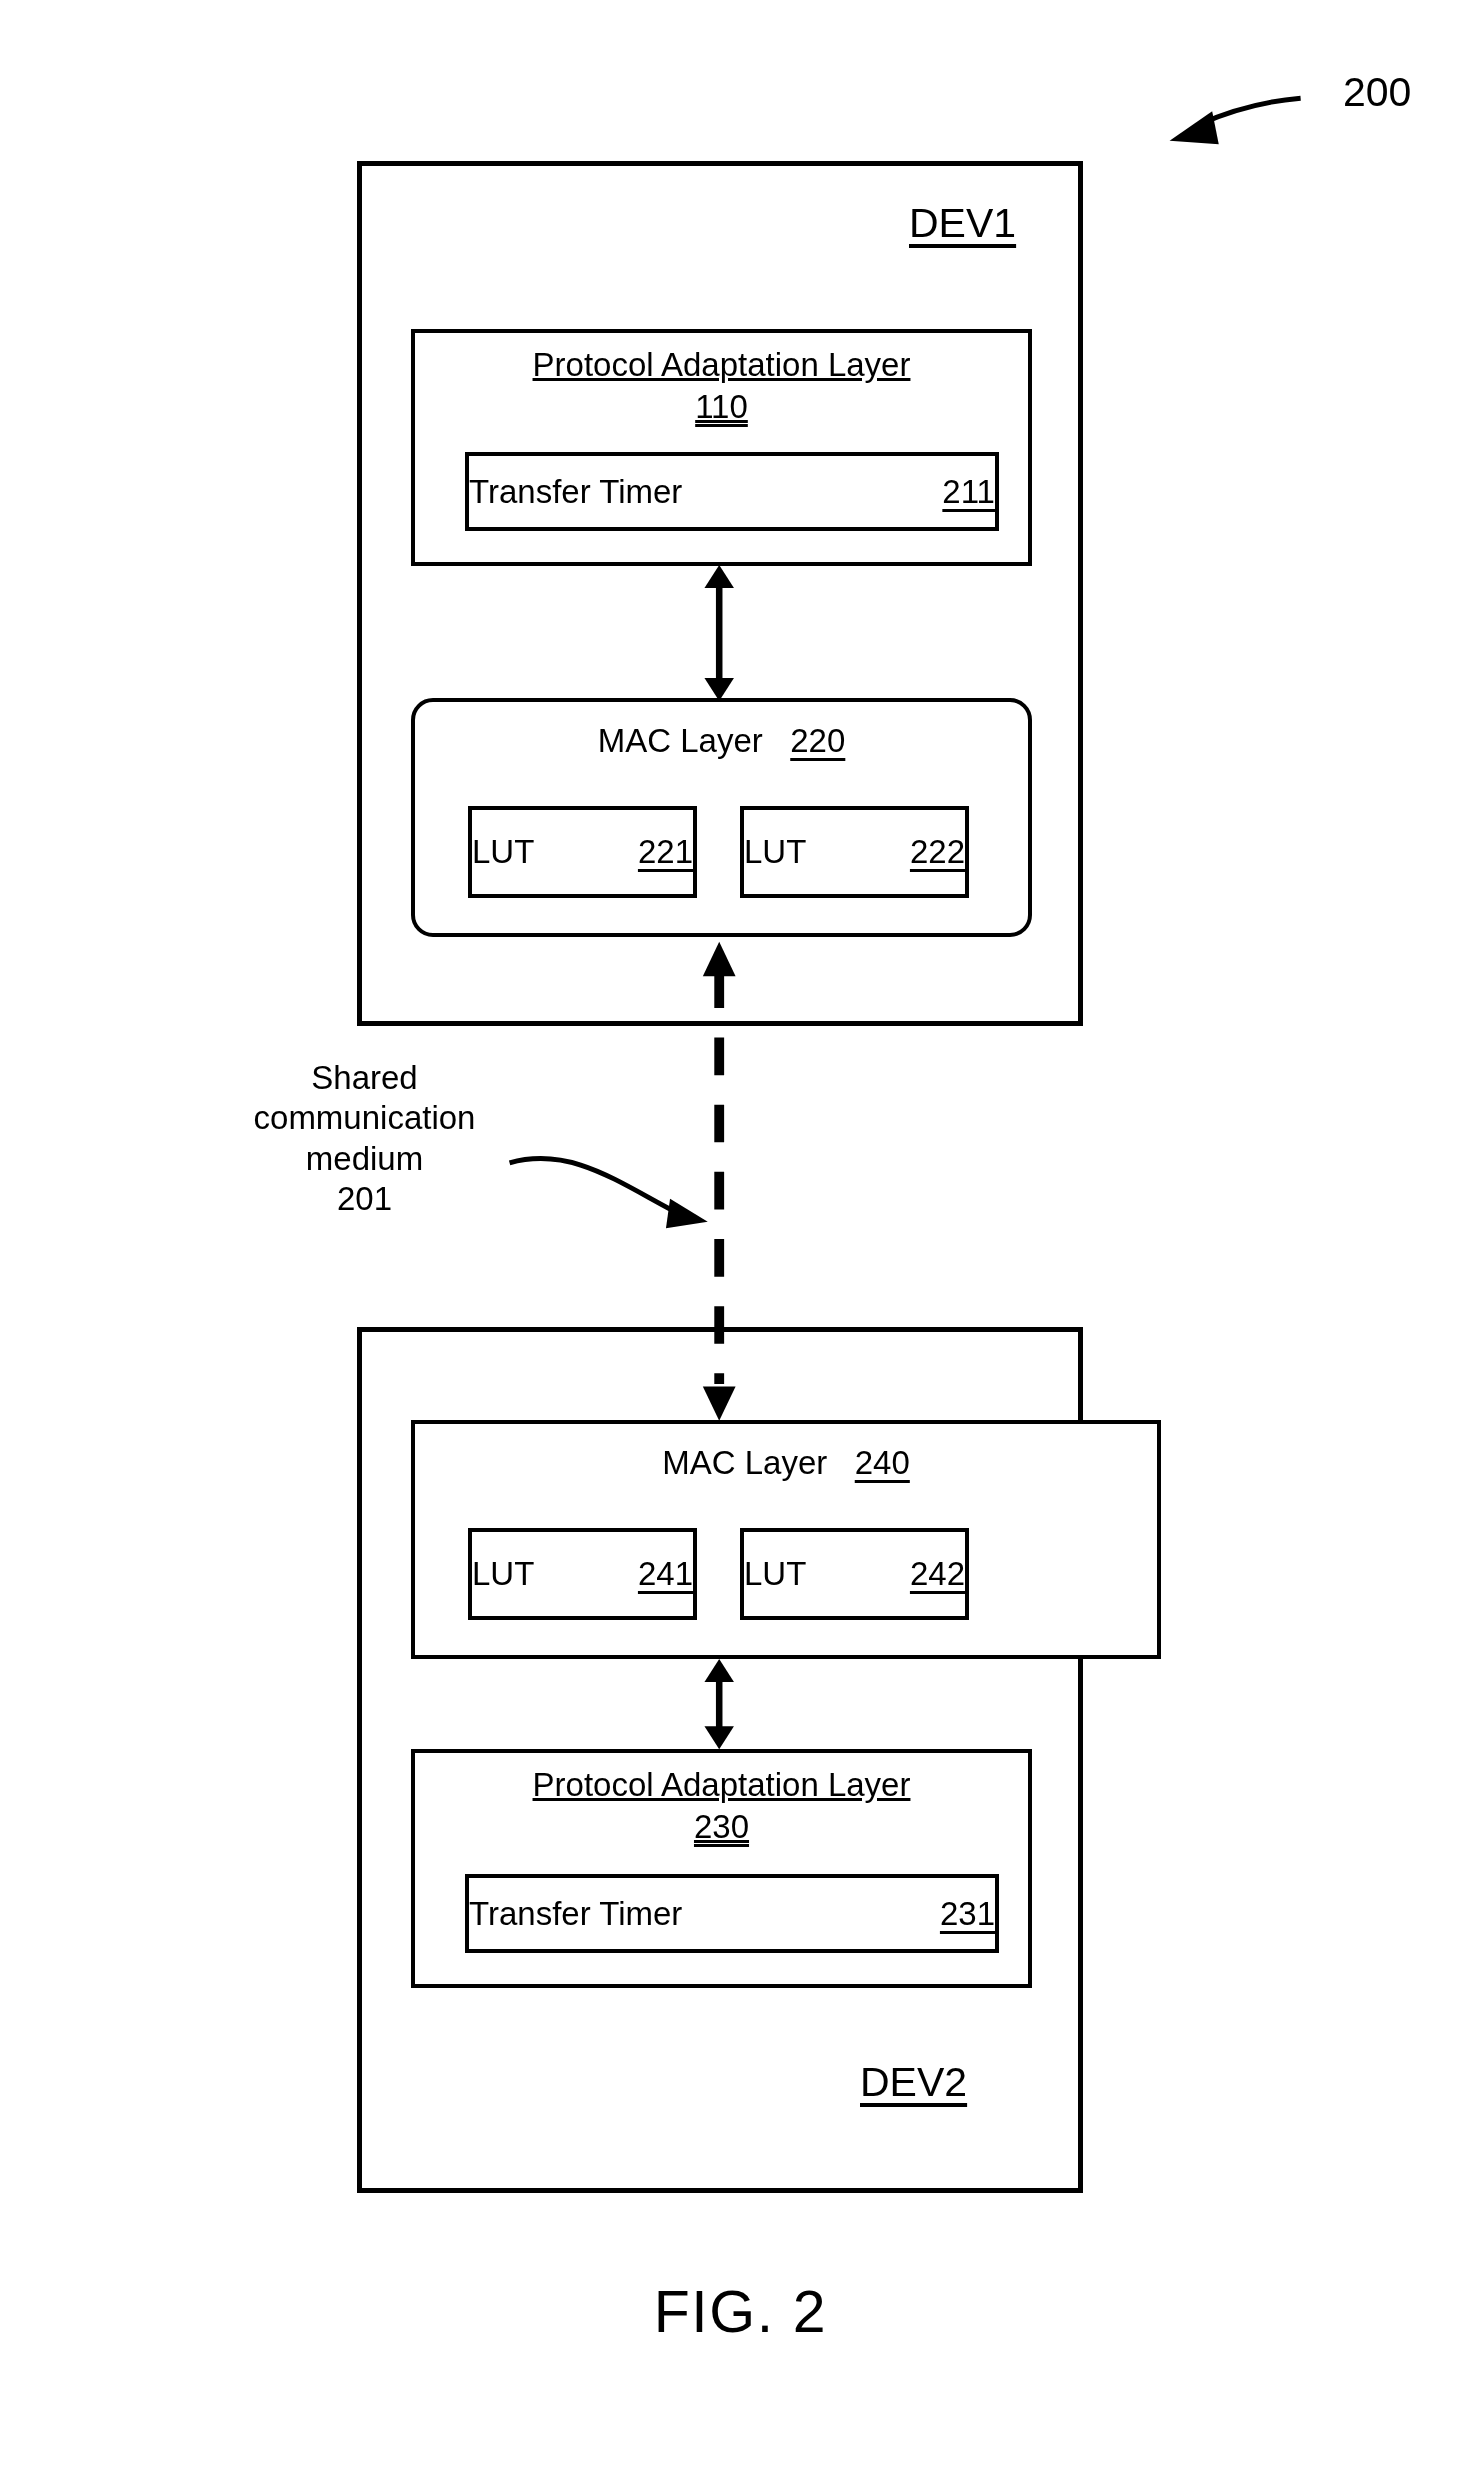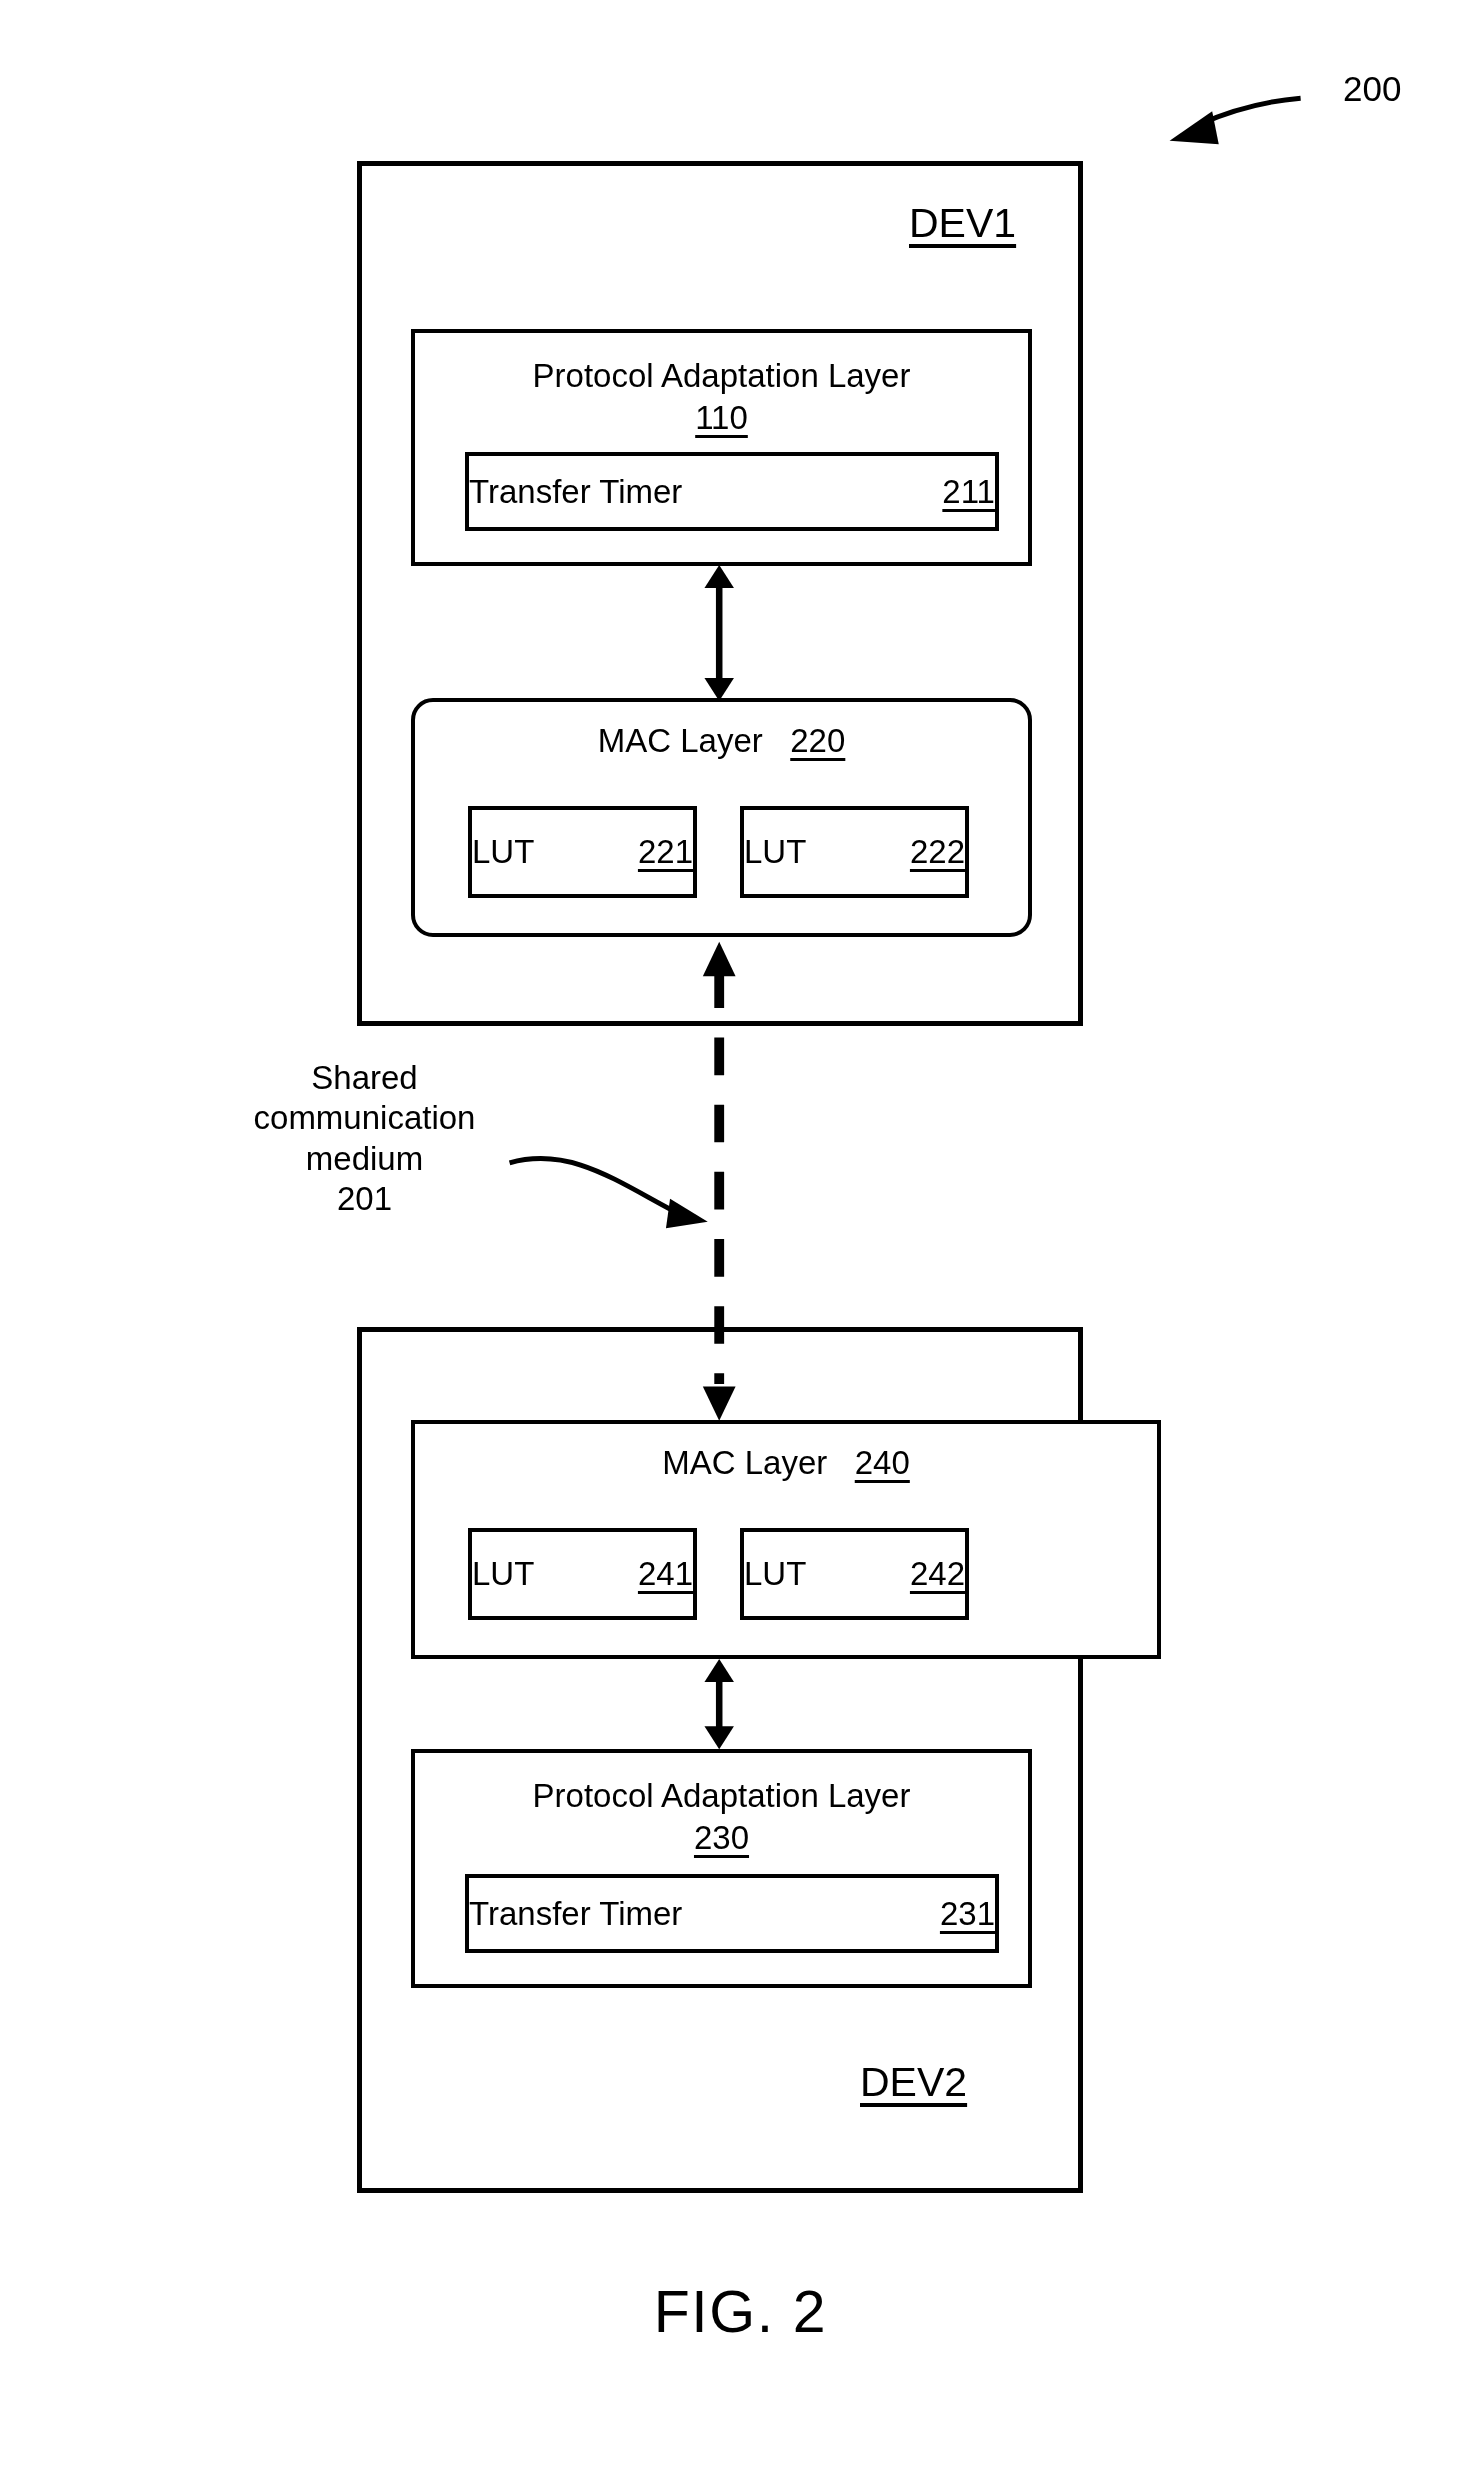--- a/index.html
+++ b/index.html
@@ -59,21 +59,21 @@
   #mac220-box { left: 411px; top: 698px; width: 621px; height: 239px; border-radius: 22px; }
   #mac240-box { left: 411px; top: 1420px; width: 750px; height: 239px; }
   #pal230-box { left: 411px; top: 1749px; width: 621px; height: 239px; }
 
   .layer-title {
     font-size: 33px;
     line-height: 1.26;
     padding-top: 18px;
     white-space: nowrap;
   }
-  .layer-title.two-line { white-space: normal; padding-top: 22px; }
+  .layer-title.two-line { white-space: normal; padding-top: 11px; text-decoration: underline; }
   .ref { text-decoration: underline; text-underline-offset: 5.7px; text-decoration-thickness: 3.3px; }
 
   
   .sub-box {
     position: absolute;
     border: 4.9px solid #000;
     box-sizing: border-box;
     background: #fff;
     display: flex;
     align-items: center;
@@ -113,21 +113,21 @@
     top: 2278px;
     width: 1481px;
     text-align: center;
     font-size: 59px;
     letter-spacing: 1.6px;
   }
   #ref-200 {
     position: absolute;
     left: 1343px;
     top: 69px;
-    font-size: 35px;
+    font-size: 41px;
     text-align: center;
   }
 </style>
 </head>
 <body>
 
 <div id="figure-root">
 
   <span class="abs" id="ref-200">200</span>
 

